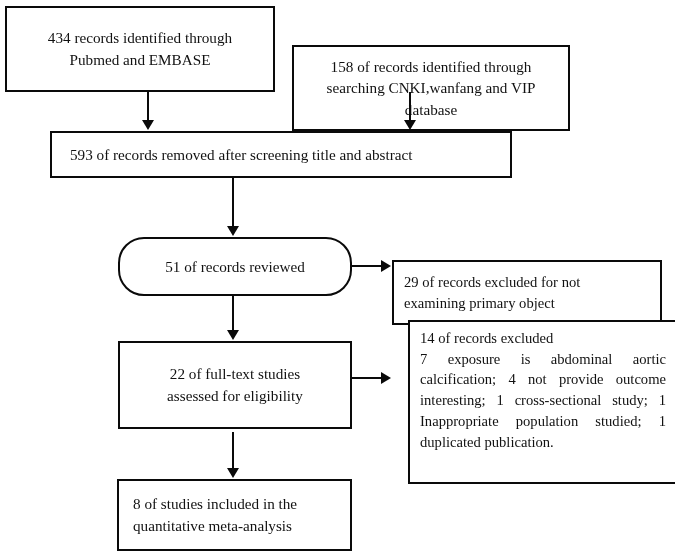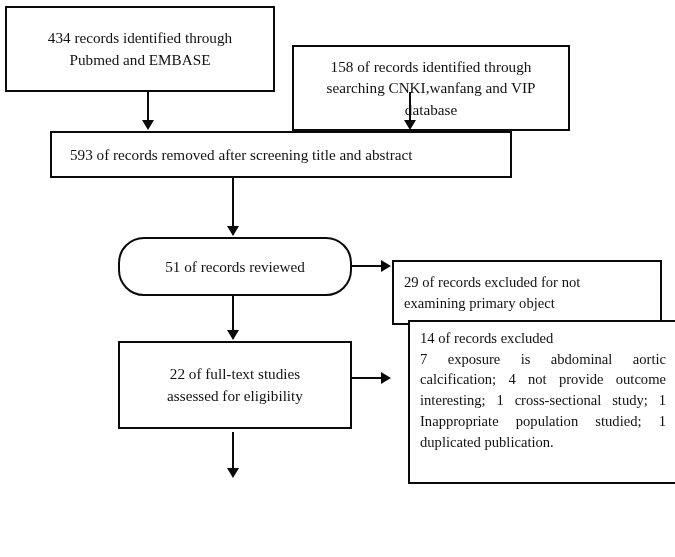--- a/index.html
+++ b/index.html
@@ -99,20 +99,24 @@
   <div class="node center" id="box-fulltext-assessed">
     <span class="txt">22 of full-text studies
 assessed for eligibility</span>
   </div>
 
   <div class="node just" id="box-excluded-reasons">
     <span class="txt">14 of records excluded
 7 exposure is abdominal aortic calcification; 4 not provide outcome interesting; 1 cross-sectional study; 1 Inappropriate population studied; 1 duplicated publication.</span>
   </div>
 
+  <div class="node just" id="box-studies-included">
+    <span class="txt">8 of studies included in the
+quantitative meta-analysis</span>
+  </div>
 
   <div class="vline" style="left:147px; top:92px; height:30px;"></div>
   <div class="arrow-down" style="left:141.7px; top:120px;"></div>
 
   <div class="vline" style="left:409px; top:92px; height:30px;"></div>
   <div class="arrow-down" style="left:403.7px; top:120px;"></div>
 
   <div class="vline" style="left:232px; top:178px; height:49px;"></div>
   <div class="arrow-down" style="left:226.7px; top:226px;"></div>
 

